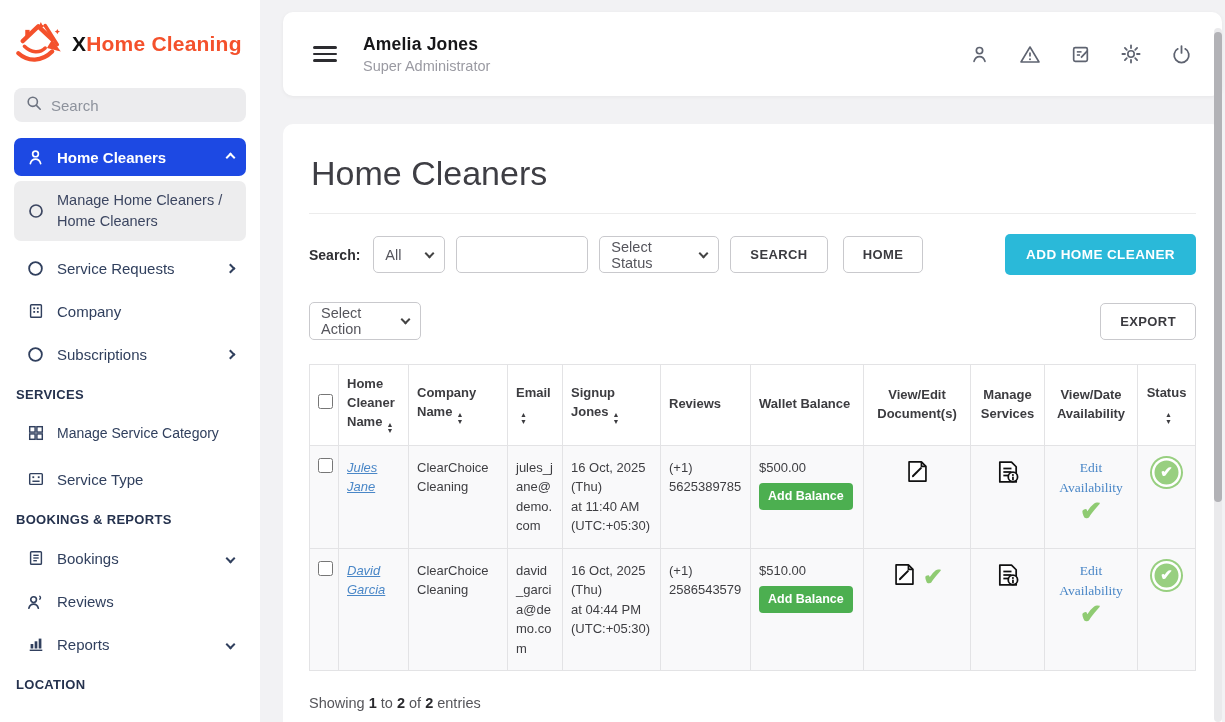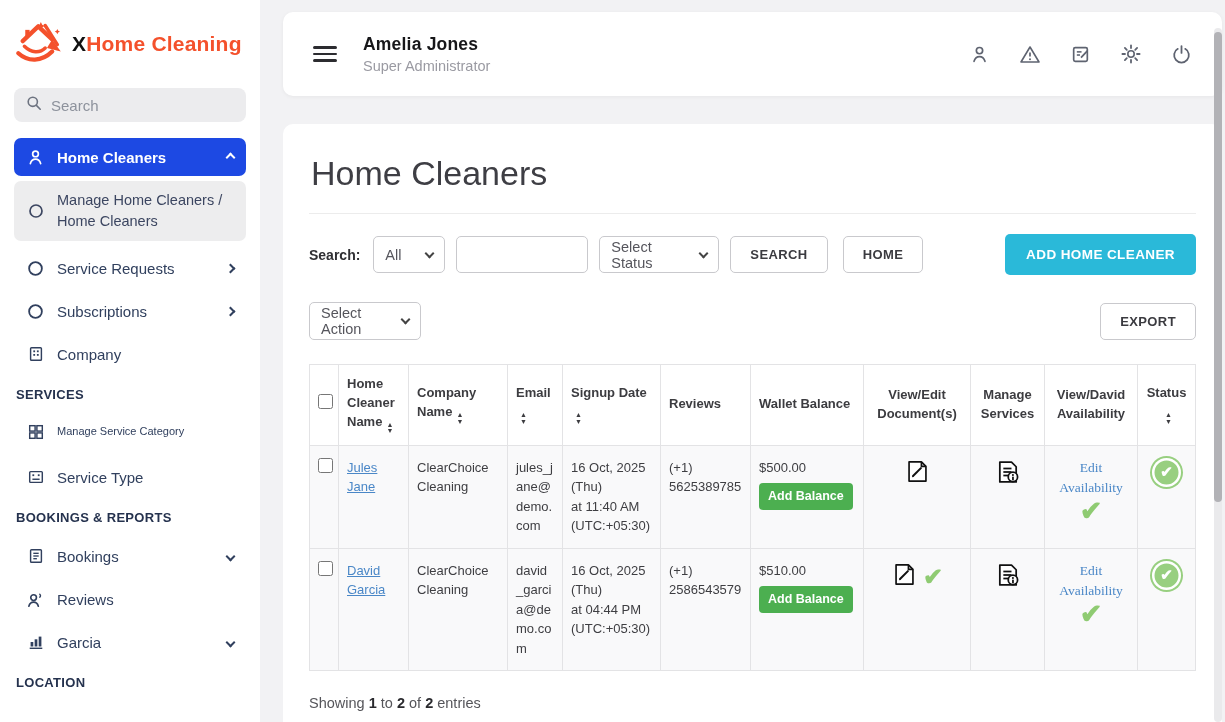--- a/index.html
+++ b/index.html
@@ -52,21 +52,21 @@
 
   
   .table-clip { overflow:hidden; width:100%; margin-top:24px; }
   table { border-collapse:collapse; table-layout:fixed; width:886px; }
   th, td { border:1px solid #e3e3e5; font-size:13px; }
   th { font-weight:bold; color:#3c3c40; padding:10px 8px; text-align:left; vertical-align:middle; background:#fff; line-height:1.45; }
   th.center, td.center { text-align:center;margin-top:24px; }
   td { background:#f9f9fa; color:#3e3e42; padding:12px 8px; vertical-align:top; line-height:1.5; }
   .sort { display:inline-flex; flex-direction:column; font-size:7px; line-height:6.5px; color:#3c3c40; vertical-align:-1px; margin-left:4px; cursor:pointer; }
   input[type=checkbox] { width:15px; height:15px; accent-color:#fff; cursor:pointer; }
-  .row-link { color:#4a87c7; text-decoration:underline; cursor:pointer; }
+  .row-link { color:#4a87c7; text-decoration:underline; cursor:pointer;font-style:italic; }
   .email-cell { word-break:break-all; }
   .badge-green { display:inline-block; background:#4caf50; color:#fff; font-size:12.5px; font-weight:bold; border-radius:4px; padding:4px 9px; margin-top:6px; cursor:pointer; }
   .check { color:#8fcb72; font-size:24px; font-weight:bold; line-height:1; display:inline-block; }
   .check.big { font-size:27px; }
   .status-ic { width:29px; height:29px; border-radius:50%; background:#98cf80; box-shadow:inset 0 0 0 2.5px #fff, 0 0 0 2px #98cf80; display:inline-flex; align-items:center; justify-content:center; color:#fff; font-size:15px; font-weight:bold; cursor:pointer; }
   .doc-icons { display:inline-flex; align-items:center; gap:5px; }
   .avail-link { color:#4a87c7; font-size:13.5px; cursor:pointer; display:block; line-height:1.5;font-family:Liberation Serif, serif; }
 
   .summary { margin-top:24px; font-size:14.5px; color:#55555a; }
   .summary b { color:#2a2a2e; }
@@ -130,53 +130,53 @@
       <svg width="17" height="17" viewBox="0 0 16 16">
           <circle cx="8" cy="8" r="6" fill="none" stroke="#31405e" stroke-width="1.7"></circle>
         </svg>
     </span>
     <span class="grow">Service Requests</span>
     <span class="chev right"></span>
   </div>
 
   <div class="nav-item">
     <span class="sicon">
-      <svg width="17" height="17" viewBox="0 0 16 16">
-          <circle cx="8" cy="8" r="6" fill="none" stroke="#31405e" stroke-width="1.7"></circle>
-        </svg>
-    </span>
-    <span class="grow">Subscriptions</span>
-    <span class="chev right"></span>
-  </div>
-
-  <div class="nav-item">
-    <span class="sicon">
       <svg width="18" height="18" viewBox="0 0 20 20">
           <rect x="4" y="3" width="12" height="14" rx="1" fill="none" stroke="#31405e" stroke-width="1.6"></rect>
           <rect x="7" y="6" width="2" height="2" fill="#31405e"></rect>
           <rect x="11" y="6" width="2" height="2" fill="#31405e"></rect>
           <rect x="7" y="10" width="2" height="2" fill="#31405e"></rect>
           <rect x="11" y="10" width="2" height="2" fill="#31405e"></rect>
         </svg>
     </span>
     <span class="grow">Company</span>
   </div>
 
+  <div class="nav-item">
+    <span class="sicon">
+      <svg width="17" height="17" viewBox="0 0 16 16">
+          <circle cx="8" cy="8" r="6" fill="none" stroke="#31405e" stroke-width="1.7"></circle>
+        </svg>
+    </span>
+    <span class="grow">Subscriptions</span>
+    <span class="chev right"></span>
+  </div>
+
   <div class="section-label">SERVICES</div>
 
   <div class="nav-sub" style="background:transparent">
     <span class="sicon">
       <svg width="18" height="18" viewBox="0 0 20 20">
           <rect x="3" y="3" width="6" height="6" fill="none" stroke="#31405e" stroke-width="1.6"></rect>
           <rect x="11" y="3" width="6" height="6" fill="none" stroke="#31405e" stroke-width="1.6"></rect>
           <rect x="3" y="11" width="6" height="6" fill="none" stroke="#31405e" stroke-width="1.6"></rect>
           <rect x="11" y="11" width="6" height="6" fill="none" stroke="#31405e" stroke-width="1.6"></rect>
         </svg>
     </span>
-    <span style="color:#31405e;font-size:11px">Manage Service Category</span>
+    <span style="color:#31405e;font-size:14px">Manage Service Category</span>
   </div>
 
   <div class="nav-item">
     <span class="sicon">
       <svg width="18" height="18" viewBox="0 0 20 20">
           <rect x="3" y="4" width="14" height="12" rx="1" fill="none" stroke="#31405e" stroke-width="1.6"></rect>
           <rect x="6" y="7" width="2" height="2" fill="#31405e"></rect>
           <rect x="12" y="7" width="2" height="2" fill="#31405e"></rect>
           <line x1="6" y1="12.5" x2="14" y2="12.5" stroke="#31405e" stroke-width="1.6"></line>
         </svg>
@@ -213,21 +213,21 @@
 
   <div class="nav-item">
     <span class="sicon">
       <svg width="18" height="18" viewBox="0 0 20 20">
           <rect x="4" y="10" width="3" height="5" fill="#31405e"></rect>
           <rect x="8.5" y="7" width="3" height="8" fill="#31405e"></rect>
           <rect x="13" y="4" width="3" height="11" fill="#31405e"></rect>
           <line x1="3" y1="17" x2="17" y2="17" stroke="#31405e" stroke-width="1.6"></line>
         </svg>
     </span>
-    <span class="grow">Garcia</span>
+    <span class="grow">Reports</span>
     <span class="chev down"></span>
   </div>
 
   <div class="section-label">LOCATION</div>
 </div>
 
 <div class="main">
 
   <div class="topbar">
     <div class="burger">
@@ -338,29 +338,29 @@
                   <span>▼</span>
                 </span></th>
             <th><span>Company Name</span><span class="sort">
                   <span>▲</span>
                   <span>▼</span>
                 </span></th>
             <th><span>Email</span><span class="sort">
                   <span>▲</span>
                   <span>▼</span>
                 </span></th>
-            <th><span>Signup Date</span><span class="sort">
+            <th><span>Signup Jones</span><span class="sort">
                   <span>▲</span>
                   <span>▼</span>
                 </span></th>
             <th><span>Reviews</span></th>
             <th><span>Wallet Balance</span></th>
             <th class="center"><span>View/Edit Document(s)</span></th>
             <th class="center"><span>Manage Services</span></th>
-            <th class="center"><span>View/David Availability</span></th>
+            <th class="center"><span>View/Date Availability</span></th>
             <th class="center"><span>Status</span><span class="sort">
                   <span>▲</span>
                   <span>▼</span>
                 </span></th>
           </tr>
         </thead>
         <tbody>
 
           <tr>
             <td class="center"><input type="checkbox" style=""></td>

